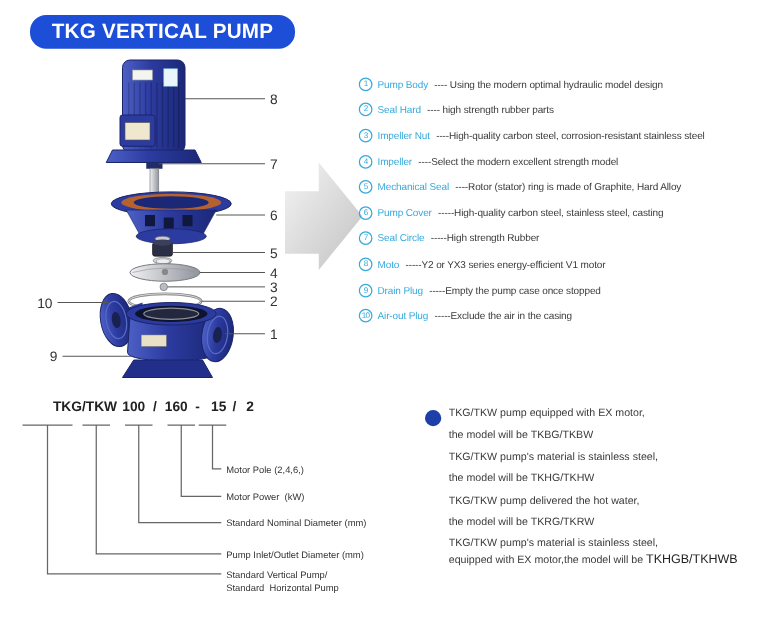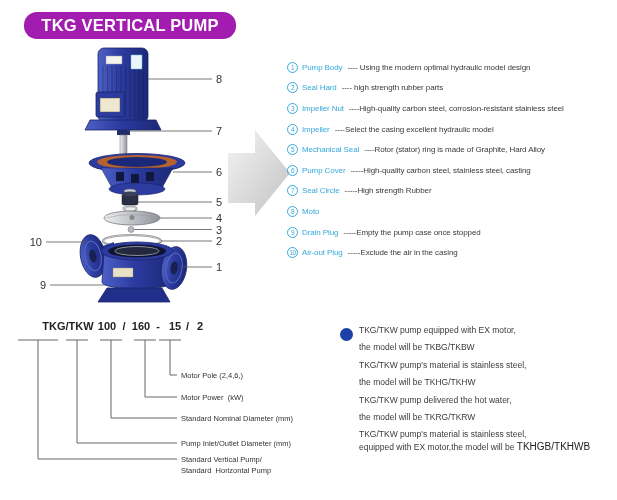--- a/index.html
+++ b/index.html
@@ -4,21 +4,21 @@
 <style>
   html,body{margin:0;padding:0;}
   body{
     width:617px;height:500px;position:relative;overflow:hidden;
     background:#ffffff;font-family:"Liberation Sans",sans-serif;
     -webkit-font-smoothing:antialiased;
   }
   
   .banner{
     position:absolute;left:24px;top:12px;width:212px;height:27px;
-    background:#a21caf;border-radius:13px;
+    background:#1d4ed8;border-radius:13px;
     display:flex;align-items:center;justify-content:center;
     color:#fff;font-weight:bold;font-size:16.5px;letter-spacing:.2px;
   }
   
   .diagram-svg{position:absolute;left:10px;top:42px;width:280px;height:270px;}
   .diagram-svg text{font-family:"Liberation Sans",sans-serif;font-size:11px;fill:#333;}
   
   .parts{position:absolute;left:287px;top:57px;width:330px;}
   .part-row{
     height:20.6px;display:flex;align-items:center;white-space:nowrap;
@@ -177,40 +177,41 @@
       <span>---- high strength rubber parts</span>
     </div>
   <div class="part-row">
       <span class="cnum">3</span>
       <span class="pname">Impeller Nut</span>
       <span>----High-quality carbon steel, corrosion-resistant stainless steel</span>
     </div>
   <div class="part-row">
       <span class="cnum">4</span>
       <span class="pname">Impeller</span>
-      <span>----Select the casing excellent hydraulic model</span>
+      <span>----Select the modern excellent strength model</span>
     </div>
   <div class="part-row">
       <span class="cnum">5</span>
       <span class="pname">Mechanical Seal</span>
       <span>----Rotor (stator) ring is made of Graphite, Hard Alloy</span>
     </div>
   <div class="part-row">
       <span class="cnum">6</span>
       <span class="pname">Pump Cover</span>
       <span>-----High-quality carbon steel, stainless steel, casting</span>
     </div>
   <div class="part-row">
       <span class="cnum">7</span>
       <span class="pname">Seal Circle</span>
       <span>-----High strength Rubber</span>
     </div>
   <div class="part-row">
       <span class="cnum">8</span>
       <span class="pname">Moto</span>
+      <span>-----Y2 or YX3 series energy-efficient V1 motor</span>
     </div>
   <div class="part-row">
       <span class="cnum">9</span>
       <span class="pname">Drain Plug</span>
       <span>-----Empty the pump case once stopped</span>
     </div>
   <div class="part-row">
       <span class="cnum">10</span>
       <span class="pname">Air-out Plug</span>
       <span>-----Exclude the air in the casing</span>

